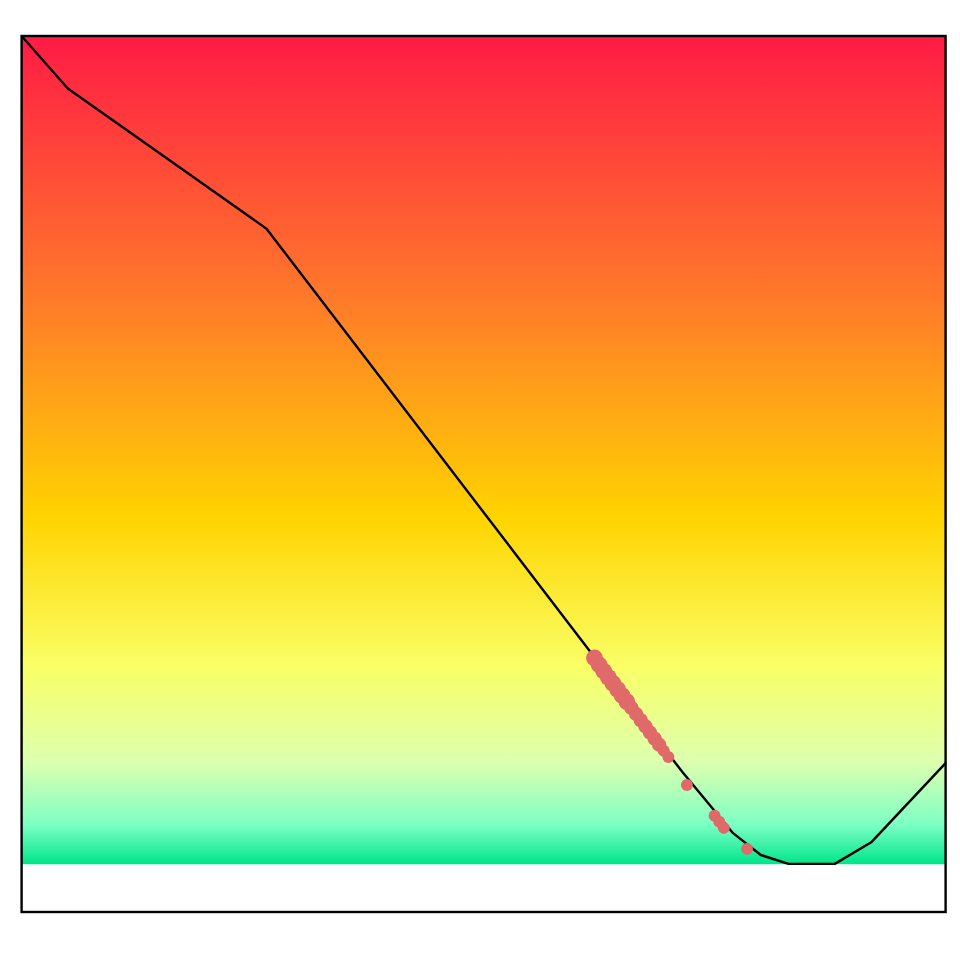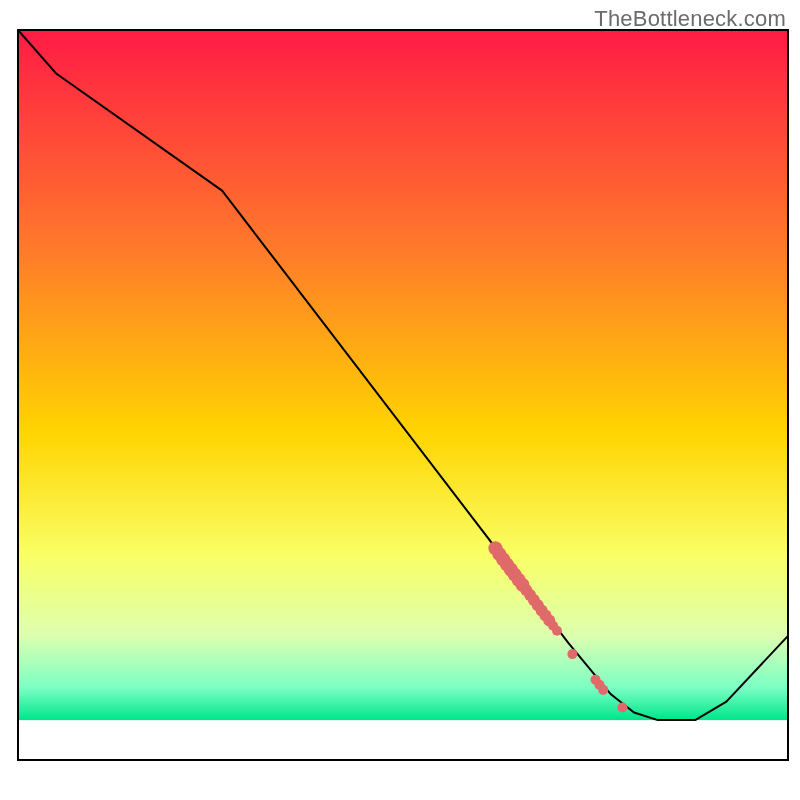--- a/index.html
+++ b/index.html
@@ -68,14 +68,13 @@
         <circle cx="549.3" cy="620.6" r="6" fill="#e06a6a"></circle>
         <circle cx="553.1" cy="625.7" r="5" fill="#e06a6a"></circle>
         <circle cx="557.0" cy="630.8" r="5" fill="#e06a6a"></circle>
         <circle cx="572.4" cy="654.1" r="5" fill="#e06a6a"></circle>
         <circle cx="595.5" cy="679.7" r="5" fill="#e06a6a"></circle>
         <circle cx="599.4" cy="684.8" r="5" fill="#e06a6a"></circle>
         <circle cx="603.2" cy="689.9" r="5" fill="#e06a6a"></circle>
         <circle cx="622.5" cy="707.4" r="5" fill="#e06a6a"></circle>
       </g>
   </svg>
-  <div class="watermark">TheBottleneck.com</div>
 </div>
 
 </body></html>

